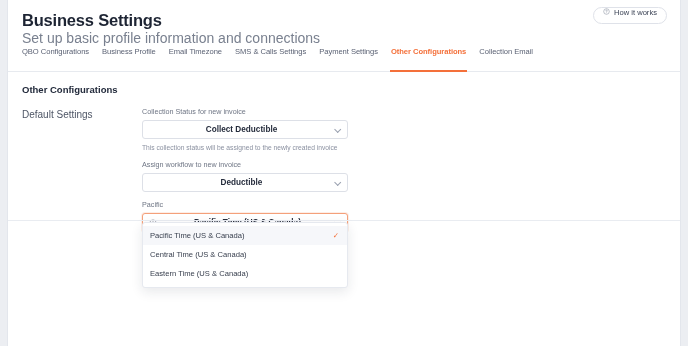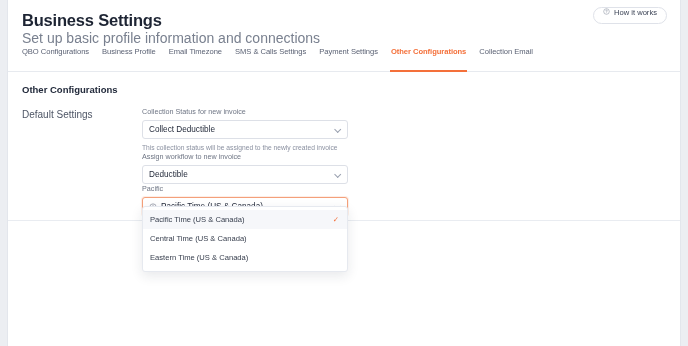--- a/index.html
+++ b/index.html
@@ -156,24 +156,25 @@
     cursor: pointer;
   }
   .select-box.focused {
     border: 1.2px solid #f4a07a;
     box-shadow: 0 0 0 1px rgba(244,160,122,0.18);
   }
 
   .select-value {
     font-size: 8.2px;
     color: #252c3c;
-    font-weight: normal;
+    font-weight: bold;
     flex: 1;
     white-space: nowrap;
     overflow: hidden;
+    text-align: center;
   }
   .select-value.with-icon { padding-left: 3px; }
 
   .clock-icon { display: flex; align-items: center; margin-right: 1px; }
 
   .chevron {
     width: 7px; height: 7px;
     flex: 0 0 7px;
     position: relative;
   }
@@ -187,21 +188,21 @@
     transform: rotate(45deg);
   }
 
   .helper-text {
     margin-top: 4px;
     font-size: 6.7px;
     color: #8a90a0;
     line-height: 9px;
   }
 
-  .field-group { margin-top: 0; }
+  .field-group { margin-top: 8px; }
 
   
   .dropdown {
     position: absolute;
     left: 0;
     top: 22px;
     width: 206px;
     background: #ffffff;
     border: 1px solid #e6e9ef;
     border-radius: 3px;

